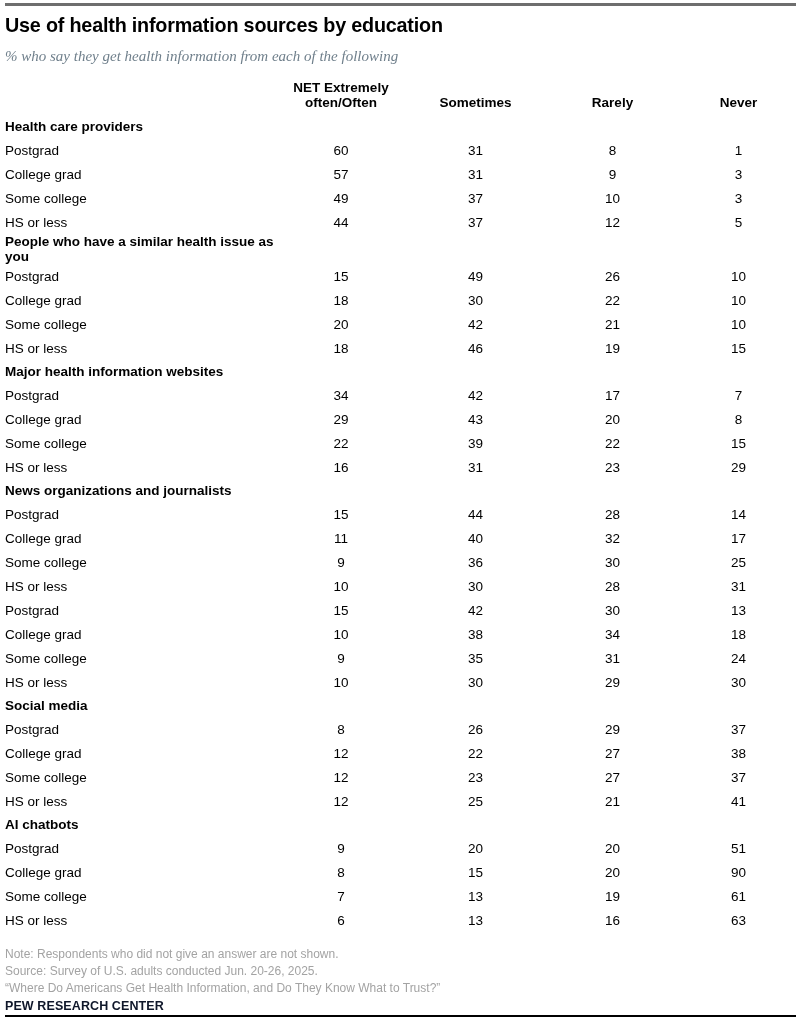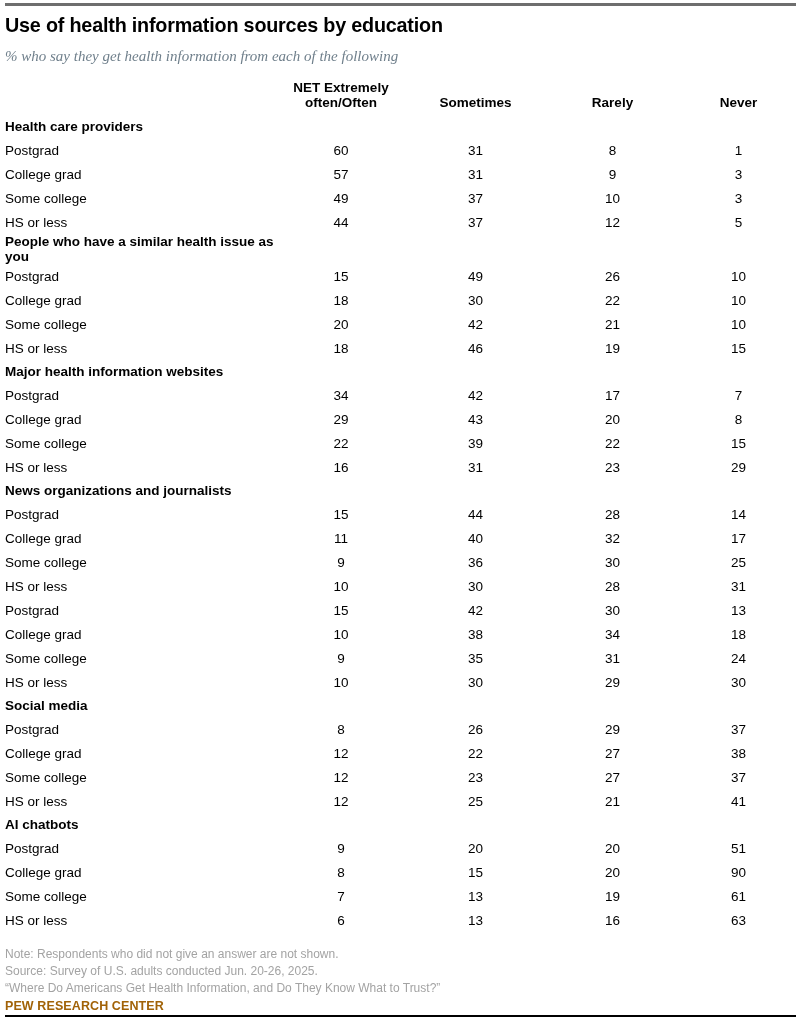--- a/index.html
+++ b/index.html
@@ -110,21 +110,21 @@
     color: #a3a3a3;
     white-space: nowrap;
   }
   .brand {
     position: absolute;
     left: 5px;
     top: 999px;
     font-size: 12.5px;
     font-weight: bold;
     letter-spacing: 0.1px;
-    color: #a16207;
+    color: #0f172a;
     line-height: 14px;
   }
   .bottom-rule {
     position: absolute;
     left: 5px;
     top: 1015px;
     width: 791px;
     height: 2px;
     background: #000000;
   }

